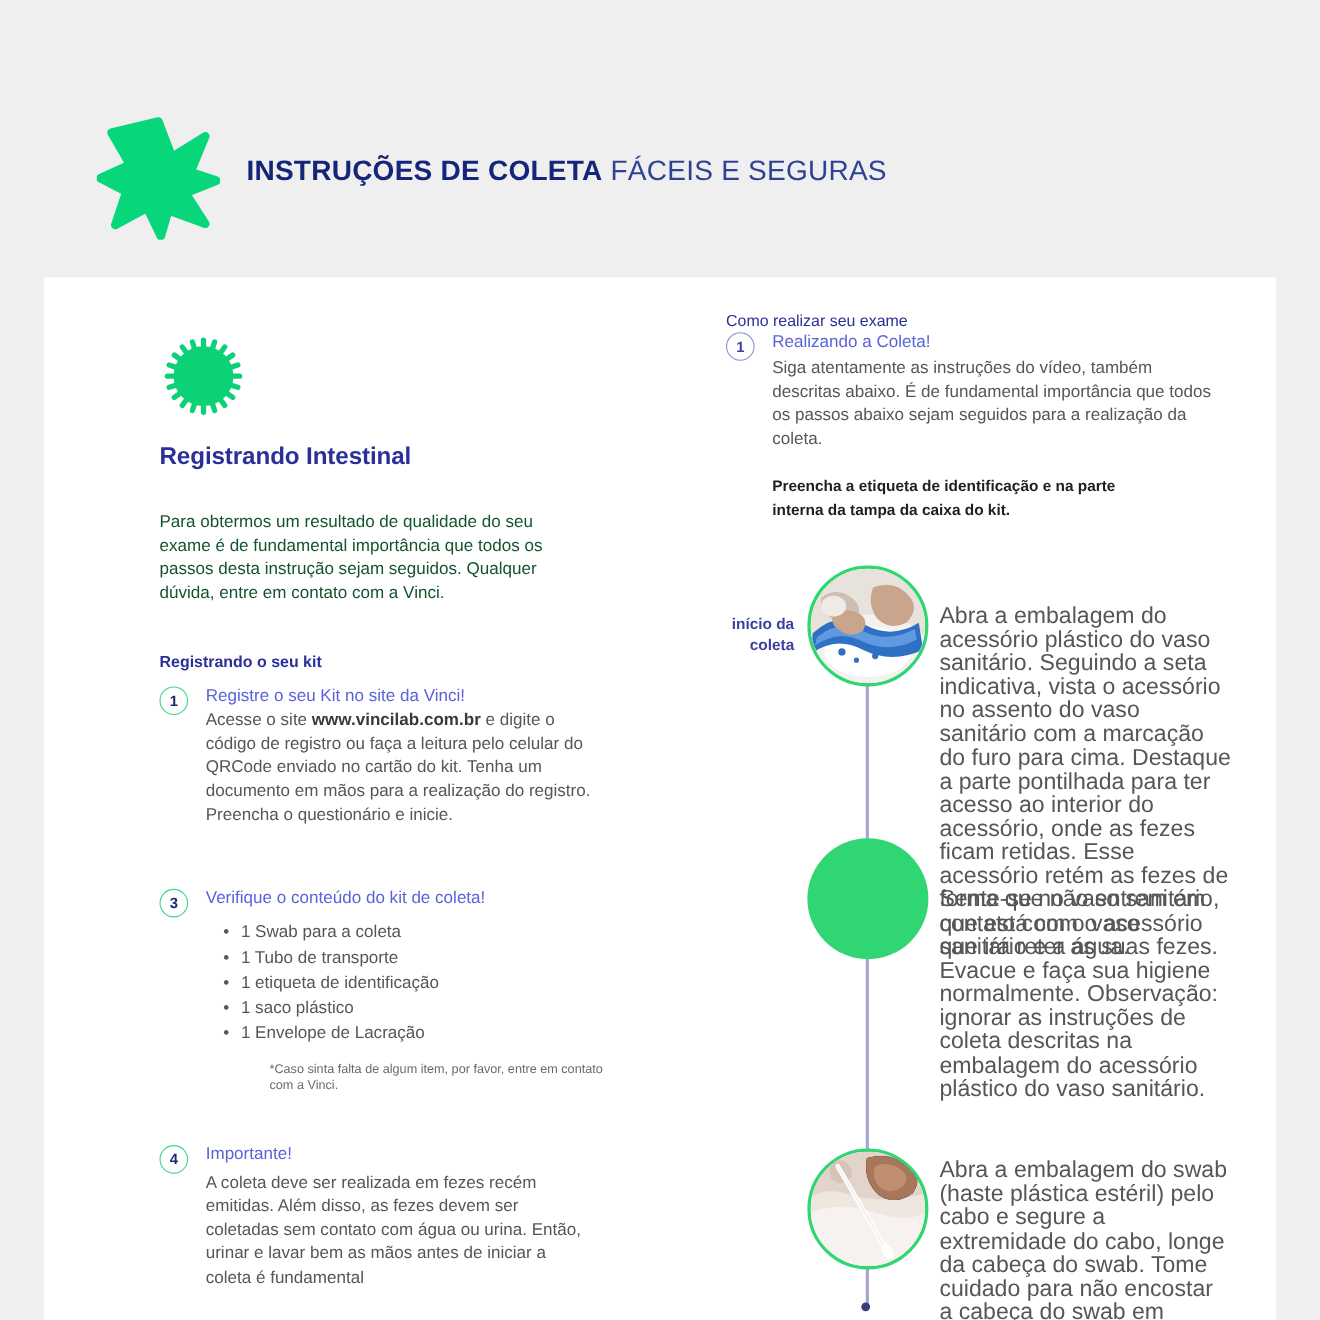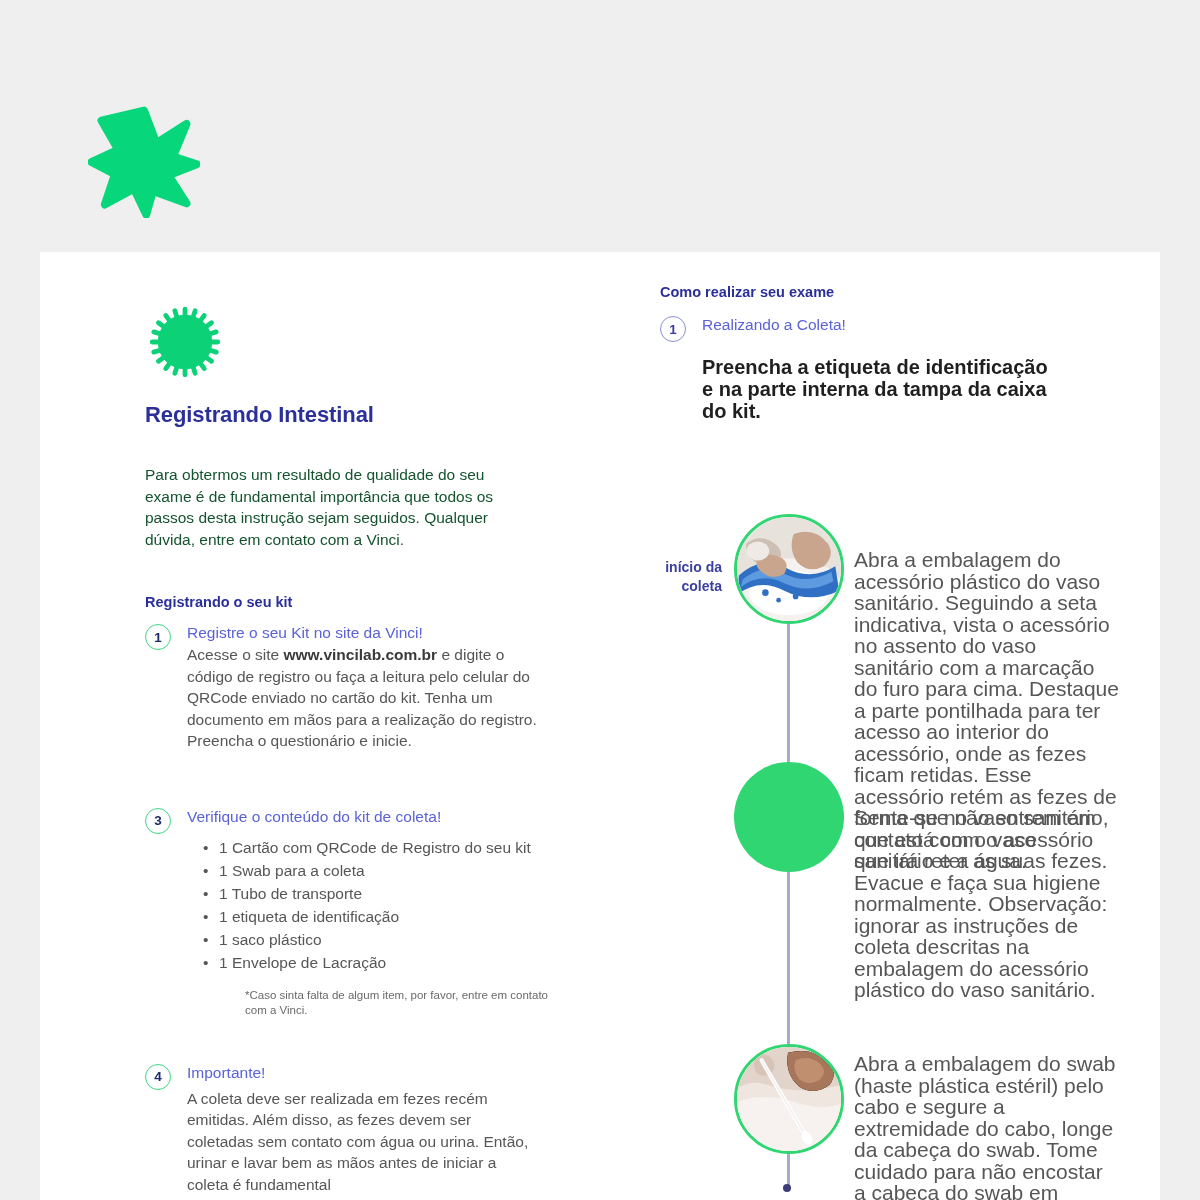--- a/index.html
+++ b/index.html
@@ -165,32 +165,32 @@
 
   
   #right-column {
     position: absolute;
     left: 620px; top: 32px;
     width: 460px;
   }
 
   #right-heading {
     font-size: 14.5px;
-    font-weight: bold;
+    font-weight: normal;
     color: #2b2f99;
-    margin-bottom: 14px;
+    margin-bottom: 0;
   }
 
   #right-step1 .step-body { width: 400px; margin-top: 2px; }
 
   #right-emphasis {
     margin-top: 20px;
     padding-left: 42px;
     width: 400px;
-    font-size: 20px;
+    font-size: 14px;
     line-height: 22px;
     font-weight: bold;
     color: #1f1f1f;
   }
 
   
   #timeline {
     position: absolute;
     left: 590px; top: 262px;
     width: 570px; height: 690px;
@@ -255,20 +255,23 @@
 <body>
 
 <div id="header-bar">
 
   <div id="header-star">
     <svg viewBox="0 0 100 100" width="112" height="112" aria-hidden="true">
       <path fill="#07d67a" stroke="#07d67a" stroke-width="7" stroke-linejoin="round" d="M50 4 L61 33 L88 16 L76 45 L97 52 L72 62 L88 87 L58 76 L52 97 L41 74 L15 88 L24 61 L3 50 L27 39 L12 13 Z"></path>
     </svg>
   </div>
 
+  <div id="header-title">
+    <span class="strong">INSTRUÇÕES DE COLETA</span><span class="light"> FÁCEIS E SEGURAS</span>
+  </div>
 </div>
 
 <div id="content-card">
 
   <div id="left-column">
 
     <div id="kit-star">
       <svg viewBox="0 0 100 100" width="80" height="80" aria-hidden="true">
         <g fill="#0cd177">
           <circle cx="50" cy="50" r="34"></circle>
@@ -307,21 +310,20 @@
     <div id="step1" class="step">
       <div class="badge green">1</div>
       <div class="step-title">Registre o seu Kit no site da Vinci!</div>
       <div class="step-body"><span>Acesse o site </span><b>www.vincilab.com.br</b><span> e digite o código de registro ou faça a leitura pelo celular do QRCode enviado no cartão do kit. Tenha um documento em mãos para a realização do registro. Preencha o questionário e inicie.</span></div>
     </div>
 
     <div id="step3" class="step">
       <div class="badge green">3</div>
       <div class="step-title">Verifique o conteúdo do kit de coleta!</div>
       <ul id="kit-list">
-        <li>1 Cartão com QRCode de Registro do seu kit</li>
         <li>1 Swab para a coleta</li>
         <li>1 Tubo de transporte</li>
         <li>1 etiqueta de identificação</li>
         <li>1 saco plástico</li>
         <li>1 Envelope de Lacração</li>
       </ul>
       <div id="kit-note">*Caso sinta falta de algum item, por favor, entre em contato com a Vinci.</div>
     </div>
 
     <div id="step4" class="step">
@@ -330,20 +332,21 @@
       <div class="step-body">A coleta deve ser realizada em fezes recém emitidas. Além disso, as fezes devem ser coletadas sem contato com água ou urina. Então, urinar e lavar bem as mãos antes de iniciar a coleta é fundamental</div>
     </div>
   </div>
 
   <div id="right-column">
     <div id="right-heading">Como realizar seu exame</div>
 
     <div id="right-step1" class="step">
       <div class="badge indigo">1</div>
       <div class="step-title">Realizando a Coleta!</div>
+      <div class="step-body">Siga atentamente as instruções do vídeo, também descritas abaixo. É de fundamental importância que todos os passos abaixo sejam seguidos para a realização da coleta.</div>
     </div>
 
     <div id="right-emphasis">Preencha a etiqueta de identificação e na parte interna da tampa da caixa do kit.</div>
   </div>
 
   <div id="timeline">
 
     <div id="timeline-line"></div>
     <div id="timeline-end-dot"></div>
 

